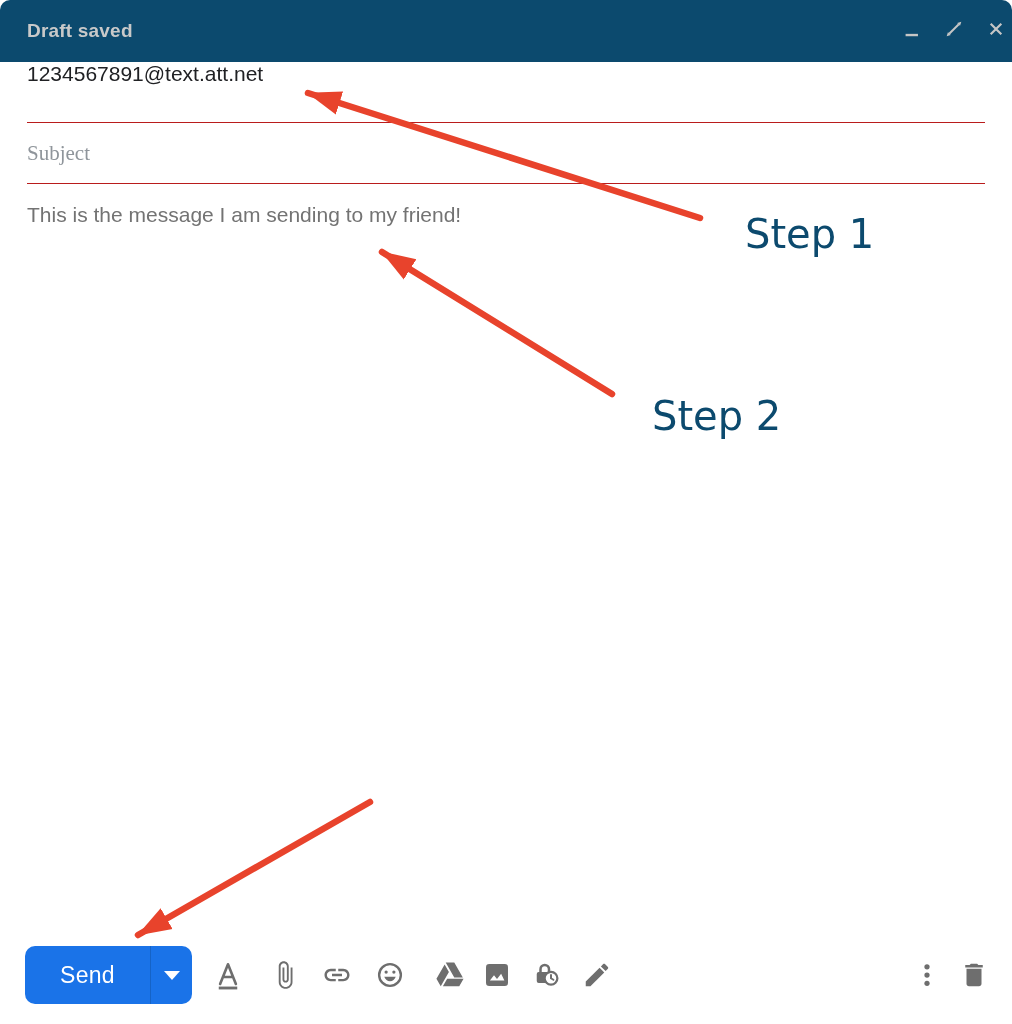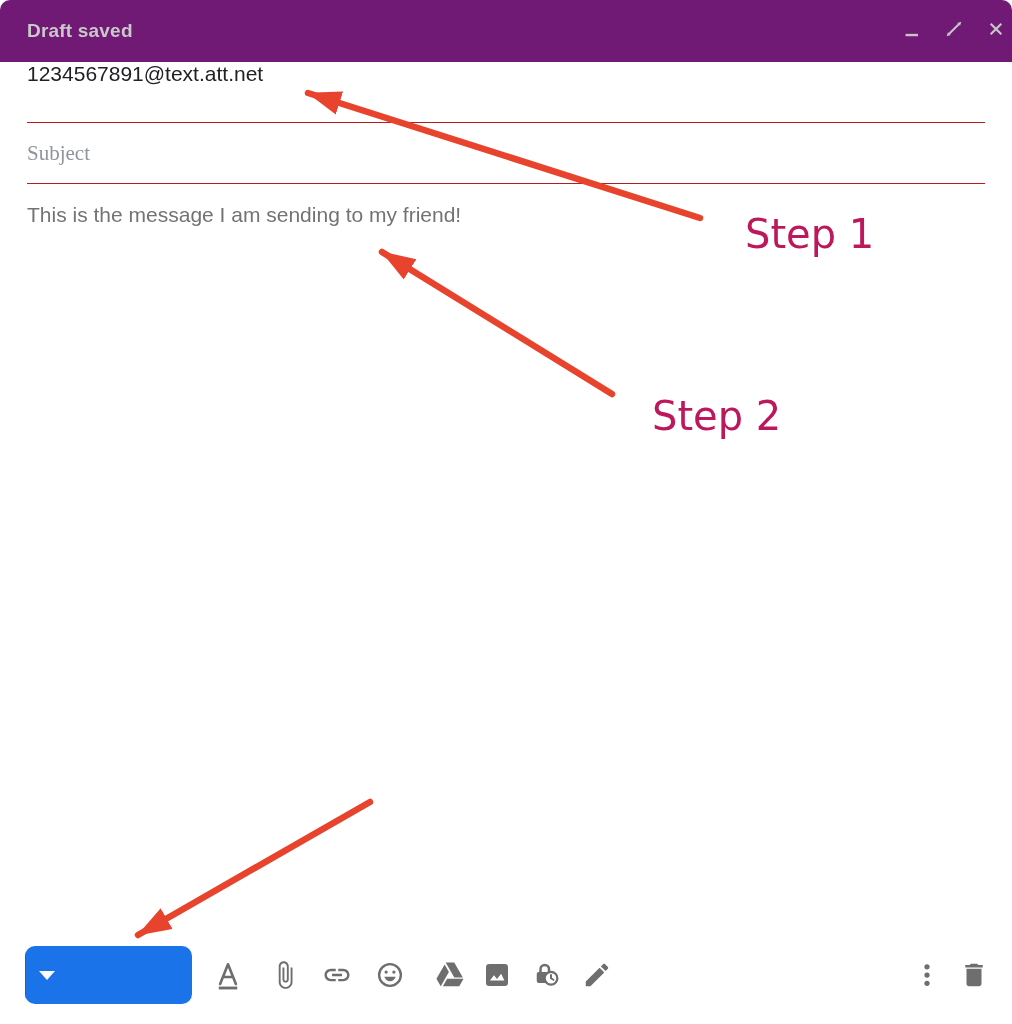--- a/index.html
+++ b/index.html
@@ -4,21 +4,21 @@
 <style>
   html,body{margin:0;padding:0;}
   body{
     width:1012px;height:1024px;position:relative;background:#ffffff;
     font-family:"Liberation Sans",sans-serif;overflow:hidden;
   }
   .window{position:absolute;inset:0;background:#fff;border-radius:10px 10px 0 0;}
 
   
   .titlebar{
-    position:absolute;left:0;top:0;right:0;height:62px;background:#701a75;
+    position:absolute;left:0;top:0;right:0;height:62px;background:#0c4a6e;
     border-radius:10px 10px 0 0;display:flex;align-items:center;
     padding:0 5px 0 27px;box-sizing:border-box;
   }
   .titlebar .title{
     color:#c9c9c9;font-size:19px;font-weight:700;letter-spacing:.2px;
   }
   .win-controls{margin-left:auto;display:flex;align-items:center;gap:20px;}
   .win-btn{width:22px;height:22px;display:flex;align-items:center;justify-content:center;cursor:pointer;}
   .win-btn svg{width:22px;height:22px;}
 
@@ -37,21 +37,21 @@
   .subject-input::placeholder{color:#8f959b;opacity:1;}
   .message-area{
     position:absolute;left:0;right:0;top:184px;bottom:82px;
     padding:16px 27px;box-sizing:border-box;
   }
   .message-text{font-size:21px;line-height:30px;color:#737373;}
 
   
   .annot-svg{position:absolute;inset:0;width:1012px;height:1024px;pointer-events:none;z-index:9;}
   .step-label{
-    position:absolute;z-index:9;color:#be185d;
+    position:absolute;z-index:9;color:#0c4a6e;
     font-family:"DejaVu Sans",sans-serif;font-size:40px;line-height:40px;
     pointer-events:none;white-space:nowrap;
   }
   .step-1{left:745px;top:214px;}
   .step-2{left:652px;top:396px;}
   .step-3{left:437px;top:789px;}
 
   
   .toolbar{position:absolute;left:0;top:945px;width:100%;height:60px;}
   .send-btn{
@@ -130,20 +130,23 @@
     <line x1="700" y1="218" x2="308" y2="93" stroke="#e8432c" stroke-width="6.5" stroke-linecap="round" marker-end="url(#ah)"></line>
     <line x1="612" y1="394" x2="382" y2="252" stroke="#e8432c" stroke-width="6.5" stroke-linecap="round" marker-end="url(#ah)"></line>
     <line x1="370" y1="802" x2="138" y2="935" stroke="#e8432c" stroke-width="6.5" stroke-linecap="round" marker-end="url(#ah)"></line>
   </svg>
   <div class="step-label step-1">Step 1</div>
   <div class="step-label step-2">Step 2</div>
 
   <div class="toolbar">
 
     <div class="send-btn">
+      <div class="send-main">
+        <span>Send</span>
+      </div>
       <div class="send-sep"></div>
       <div class="send-drop">
         <span class="caret-down"></span>
       </div>
     </div>
 
     <div class="tool-ic ic-format">
       <span>
         <svg viewBox="0 0 24 24">
           <path d="M12 3.4L5.7 19.2M12 3.4l6.3 15.8M8.1 13.6h7.8" stroke="currentColor" stroke-width="2.1" fill="none" stroke-linecap="round"></path>

